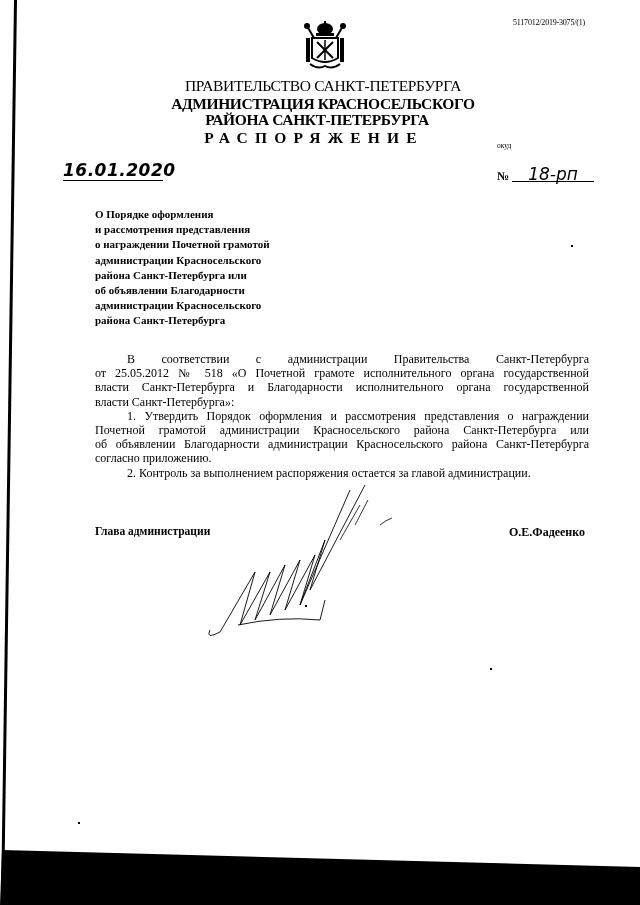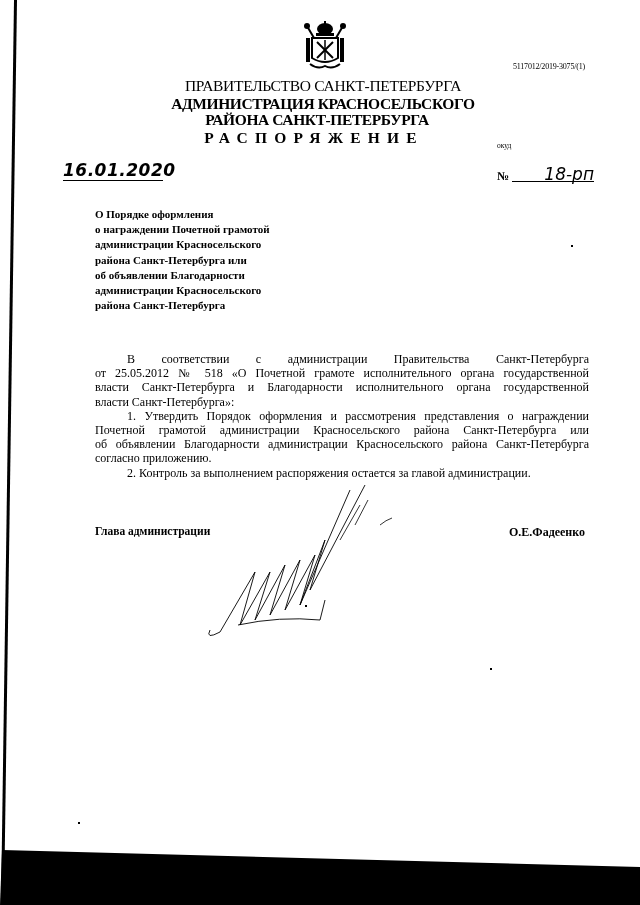--- a/index.html
+++ b/index.html
@@ -2,36 +2,36 @@
 <html><head>
 <meta charset="utf-8">
 <style>
   html, body { margin:0; padding:0; }
   body {
     width:640px; height:905px; position:relative; overflow:hidden;
     background:#ffffff; color:#000;
     font-family:"Liberation Serif", "DejaVu Serif", serif;
   }
   .abs { position:absolute; }
-  .doc-number { left:513px; top:18px; font-size:8px; letter-spacing:-0.2px; white-space:nowrap;margin-top:44px; }
+  .doc-number { left:513px; top:18px; font-size:8px; letter-spacing:-0.2px; white-space:nowrap; }
   .emblem { left:300px; top:20px; width:50px; height:52px; }
   .hdr { left:0; width:640px; text-align:center; white-space:nowrap; }
   .hdr-gov { top:77px; font-size:15.5px; font-weight:normal; letter-spacing:-0.3px; left:3px; }
   .hdr-admin1 { top:95px; font-size:15.5px; font-weight:bold; letter-spacing:-0.4px; left:3px; }
   .hdr-admin2 { top:111px; font-size:15.5px; font-weight:bold; letter-spacing:-0.4px; left:-3px; }
   .hdr-order { top:129px; font-size:15.5px; font-weight:bold; letter-spacing:7.2px; left:-6px; }
   .okud { left:497px; top:141px; font-size:7.5px; }
   .date-hand {
     left:63px; top:160px; width:100px; border-bottom:1px solid #000;
     font-family:"DejaVu Sans", sans-serif; font-style:italic; font-size:17px;
     letter-spacing:0.5px; padding-bottom:0; line-height:20px;font-weight:bold;
   }
   .num-label { left:497px; top:169px; font-size:12px; font-weight:bold; }
   .num-line { left:512px; top:168px; width:82px; border-bottom:1px solid #000;
-    font-family:"DejaVu Sans", sans-serif; font-style:italic; font-size:17px; line-height:13px; text-align:right; }
+    font-family:"DejaVu Sans", sans-serif; font-style:italic; font-size:17px; line-height:13px; text-align:center; }
   .subject { left:95px; top:207px; font-size:11px; font-weight:bold; line-height:15.2px; width:240px; }
   .subject div { white-space:nowrap;font-family:Liberation Serif, serif; }
   .body-text { left:95px; top:352px; width:494px; font-size:12px; line-height:14.2px; text-align:justify; }
   .body-text .ln { display:block; text-align:justify; text-align-last:justify; }
   .body-text .ln.last { text-align-last:left; }
   .sig-title { left:95px; top:525px; font-size:11.5px; font-weight:bold; }
   .sig-name { left:509px; top:525px; font-size:12px; font-weight:bold; }
   .signature { left:200px; top:480px; width:230px; height:180px; }
   .left-edge { left:0; top:0; width:20px; height:905px; }
   .bottom-bar { left:0; top:840px; width:640px; height:65px; }
@@ -79,20 +79,21 @@
 
 <div class="abs okud">окуд</div>
 
 <div class="abs date-hand">16.01.2020</div>
 
 <div class="abs num-label">№</div>
 <div class="abs num-line">18-рп</div>
 
 <div class="abs subject">
   <div>О Порядке оформления</div>
+  <div>и рассмотрения представления</div>
   <div>о награждении Почетной грамотой</div>
   <div>администрации Красносельского</div>
   <div>района Санкт-Петербурга или</div>
   <div>об объявлении Благодарности</div>
   <div>администрации Красносельского</div>
   <div>района Санкт-Петербурга</div>
 </div>
 
 <div class="abs body-text">
   <div>

